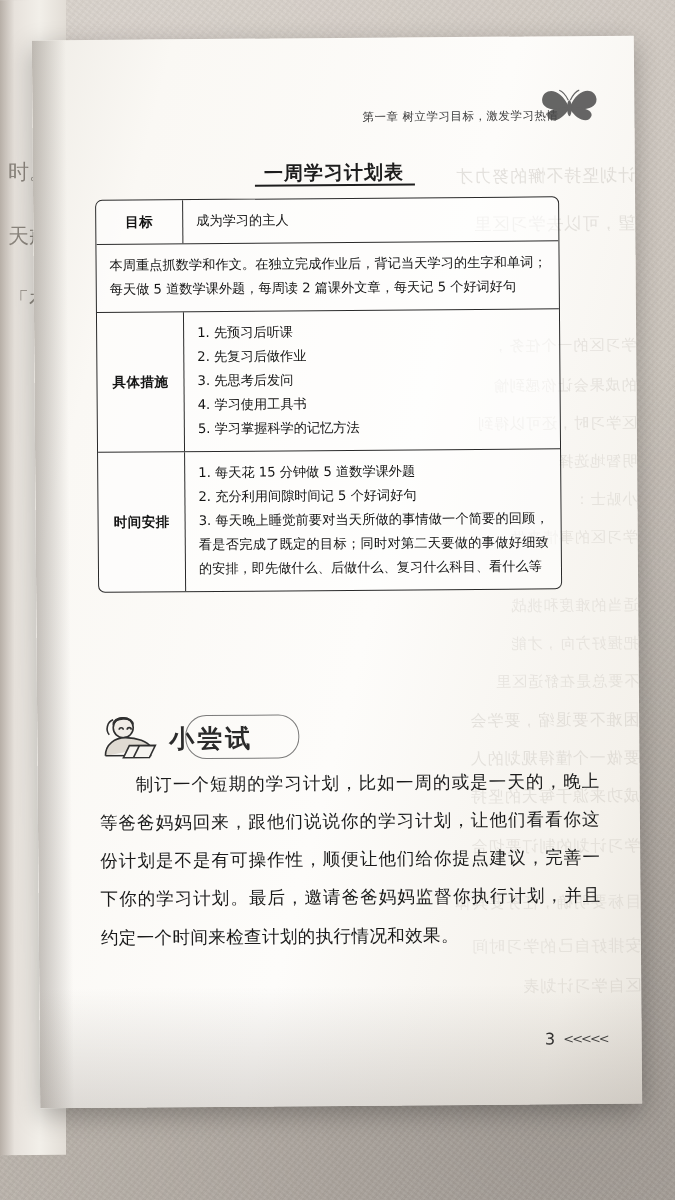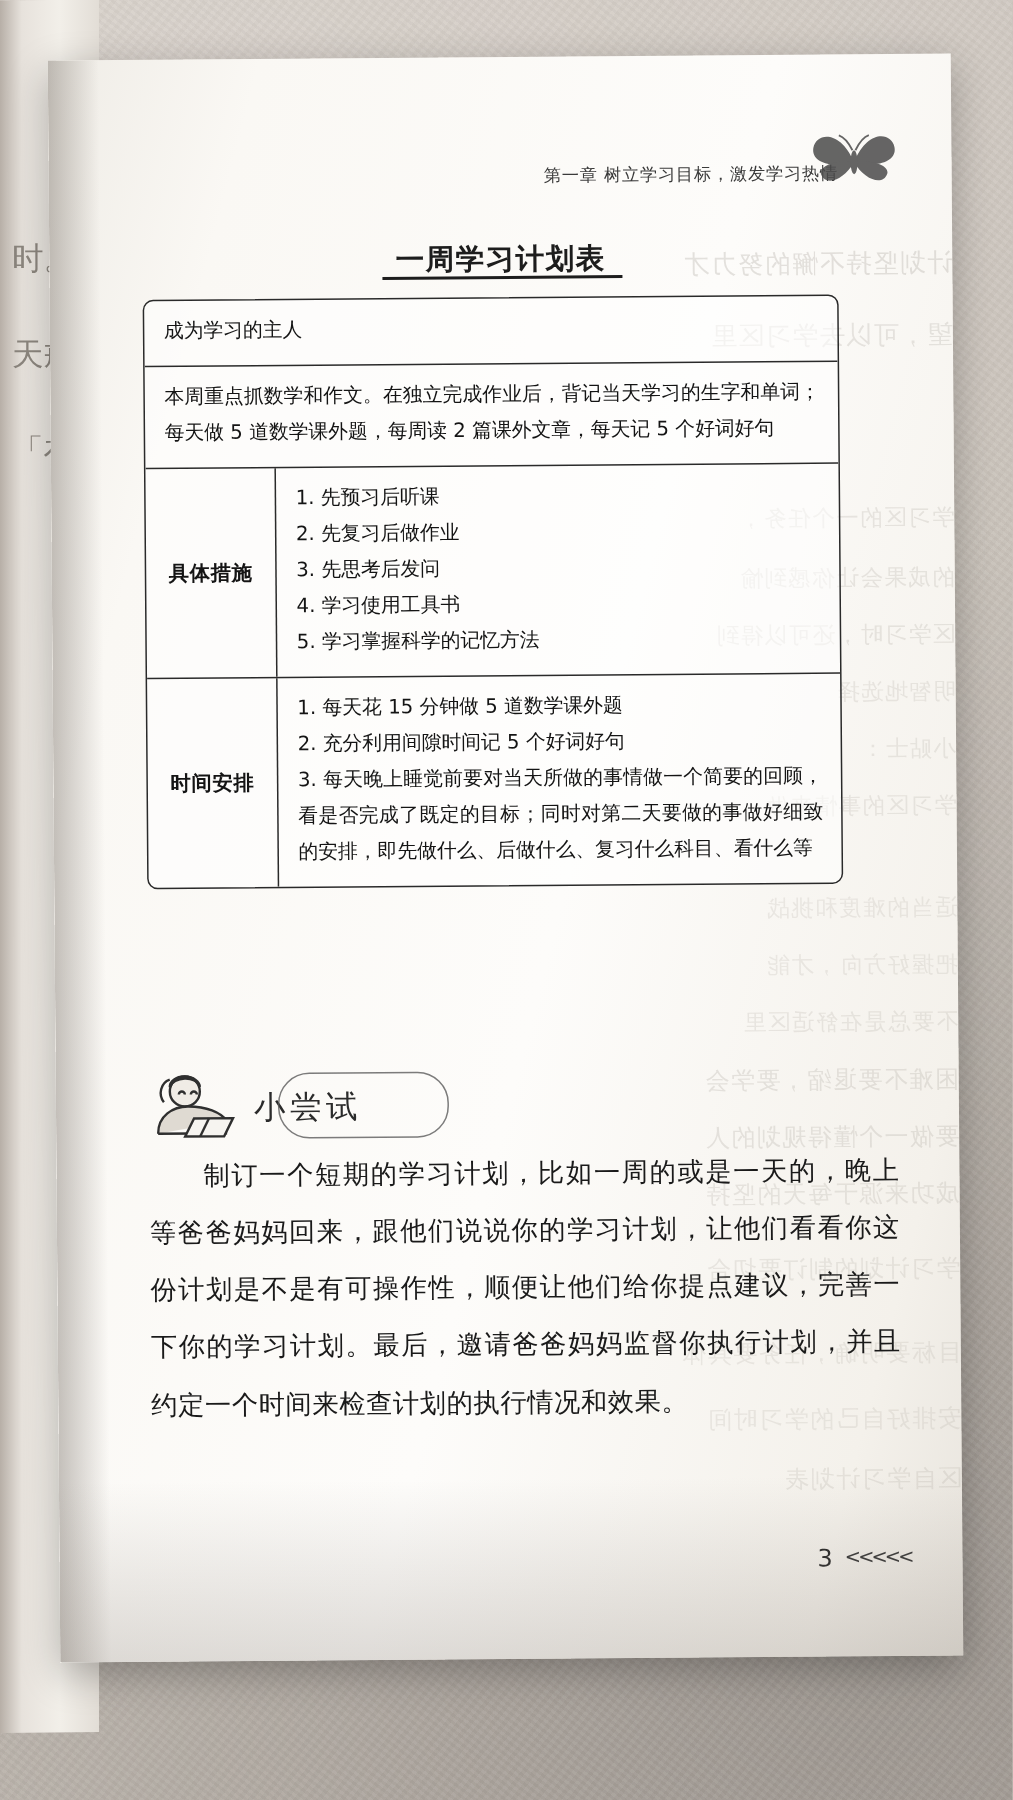--- a/index.html
+++ b/index.html
@@ -188,22 +188,22 @@
     position: absolute;
     left: 62px;
     top: 672px;
     display: flex;
     align-items: center;
     gap: 8px;
   }
   .try-icon { width: 62px; height: 50px; }
   .try-label {
     font-family: "DejaVu Sans", sans-serif;
-    font-size: 21px;
-    font-weight: normal;
+    font-size: 25px;
+    font-weight: bold;
     color: #2b2b2b;
     letter-spacing: 3px;
     position: relative;
     top: 2px;
   }
   .try-label-ring {
     position: absolute;
     left: 148px;
     top: 676px;
     width: 112px;
@@ -305,20 +305,21 @@
       <path d="M32 18 C35 12, 38 9, 41 8" stroke="#4a4a4a" stroke-width="1.2" fill="none"></path>
     </g>
   </svg>
 
   <div class="title">一周学习计划表</div>
   <div class="title-underline"></div>
 
   <div class="tbl">
 
     <div class="row">
+      <div class="cell-label">目标</div>
       <div class="cell-body">成为学习的主人</div>
     </div>
 
     <div class="row">
       <div class="cell-body">本周重点抓数学和作文。在独立完成作业后，背记当天学习的生字和单词；每天做 5 道数学课外题，每周读 2 篇课外文章，每天记 5 个好词好句</div>
     </div>
 
     <div class="row">
       <div class="cell-label">具体措施</div>
       <div class="cell-body">

